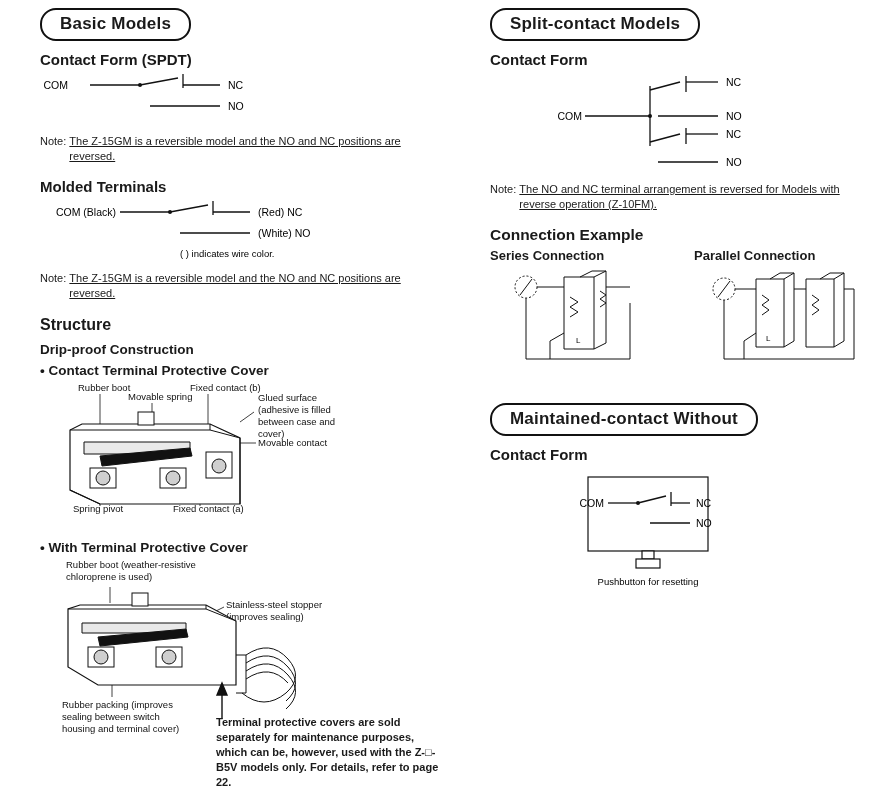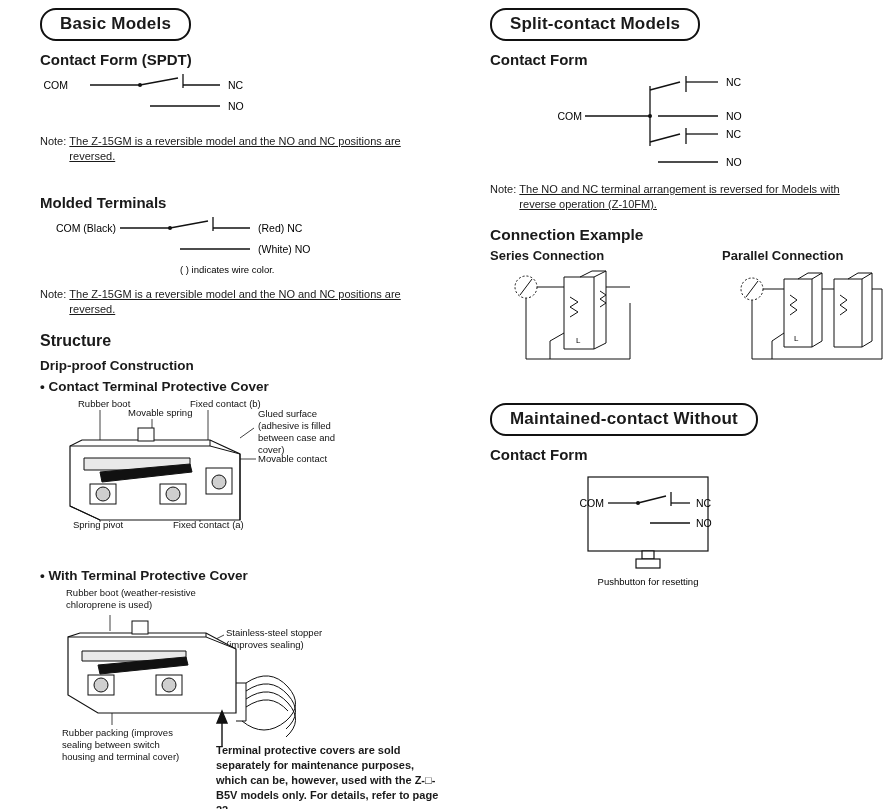--- a/index.html
+++ b/index.html
@@ -89,21 +89,21 @@
         <text x="188" y="17" font-size="10.5" font-family="Liberation Sans, sans-serif">NC</text>
         <text x="188" y="38" font-size="10.5" font-family="Liberation Sans, sans-serif">NO</text>
       </svg>
     </div>
 
     <div class="note">
       <span class="lbl">Note:</span>
       <span class="body">The Z-15GM is a reversible model and the NO and NC positions are reversed.</span>
     </div>
 
-    <h2 class="section" style="margin-top:30px">Molded Terminals</h2>
+    <h2 class="section" style="margin-top:14px">Molded Terminals</h2>
 
     <div class="diagram">
       <svg width="330" height="66" viewBox="0 0 330 66">
         <g stroke="#111" stroke-width="1.3" fill="none">
           <line x1="80" y1="13" x2="130" y2="13"></line>
           <line x1="130" y1="13" x2="168" y2="6"></line>
           <line x1="173" y1="2" x2="173" y2="16"></line>
           <line x1="173" y1="13" x2="210" y2="13"></line>
           <line x1="140" y1="34" x2="210" y2="34"></line>
         </g>
@@ -178,21 +178,21 @@
           <rect x="98" y="30" width="16" height="13"></rect>
         </g>
 
         <g stroke="#111" stroke-width="1" fill="none">
           <path d="M30 108 L60 122"></path>
           <path d="M200 122 L200 56"></path>
         </g>
       </svg>
     </div>
 
-    <div class="bullet-head" style="margin-top:20px">• With Terminal Protective Cover</div>
+    <div class="bullet-head" style="margin-top:8px">• With Terminal Protective Cover</div>
 
     <div class="diagram" style="margin-top:4px">
       <svg width="400" height="180" viewBox="0 0 400 180">
         <foreignObject x="26" y="0" width="160" height="28">
           <div xmlns="http://www.w3.org/1999/xhtml" class="tiny" style="font-family:'Liberation Sans',sans-serif;color:#111;">Rubber boot (weather-resistive chloroprene is used)</div>
         </foreignObject>
         <foreignObject x="186" y="40" width="110" height="28">
           <div xmlns="http://www.w3.org/1999/xhtml" class="tiny" style="font-family:'Liberation Sans',sans-serif;color:#111;">Stainless-steel stopper (improves sealing)</div>
         </foreignObject>
         <foreignObject x="22" y="140" width="130" height="40">
@@ -283,21 +283,21 @@
       </svg>
     </div>
 
     <div class="note">
       <span class="lbl">Note:</span>
       <span class="body" style="width:340px">The NO and NC terminal arrangement is reversed for Models with reverse operation (Z-10FM).</span>
     </div>
 
     <h2 class="section" style="font-size:15.5px;margin-top:14px">Connection Example</h2>
 
-    <div style="display:flex;gap:72px;margin-top:4px">
+    <div style="display:flex;gap:44px;margin-top:4px">
       <div>
         <div class="conn-title">Series Connection</div>
         <svg width="160" height="110" viewBox="0 0 160 110">
           <g stroke="#111" stroke-width="1" fill="none">
 
             <circle cx="36" cy="24" r="11" stroke-dasharray="2 2"></circle>
             <line x1="30" y1="32" x2="42" y2="16"></line>
 
             <path d="M74 14 L104 14 L104 86 L74 86 Z"></path>
             <path d="M104 14 L116 8 L116 80 L104 86"></path>

